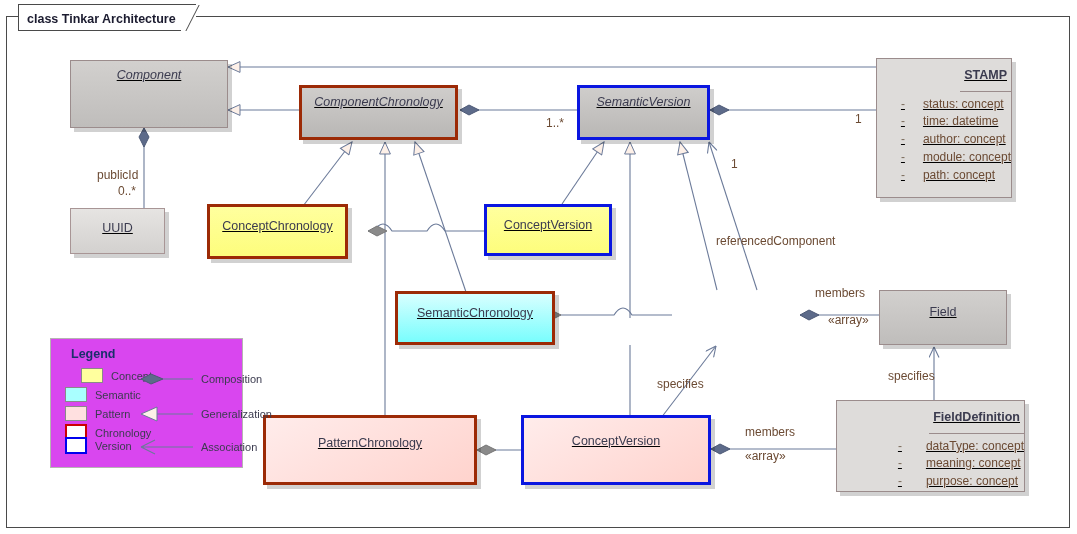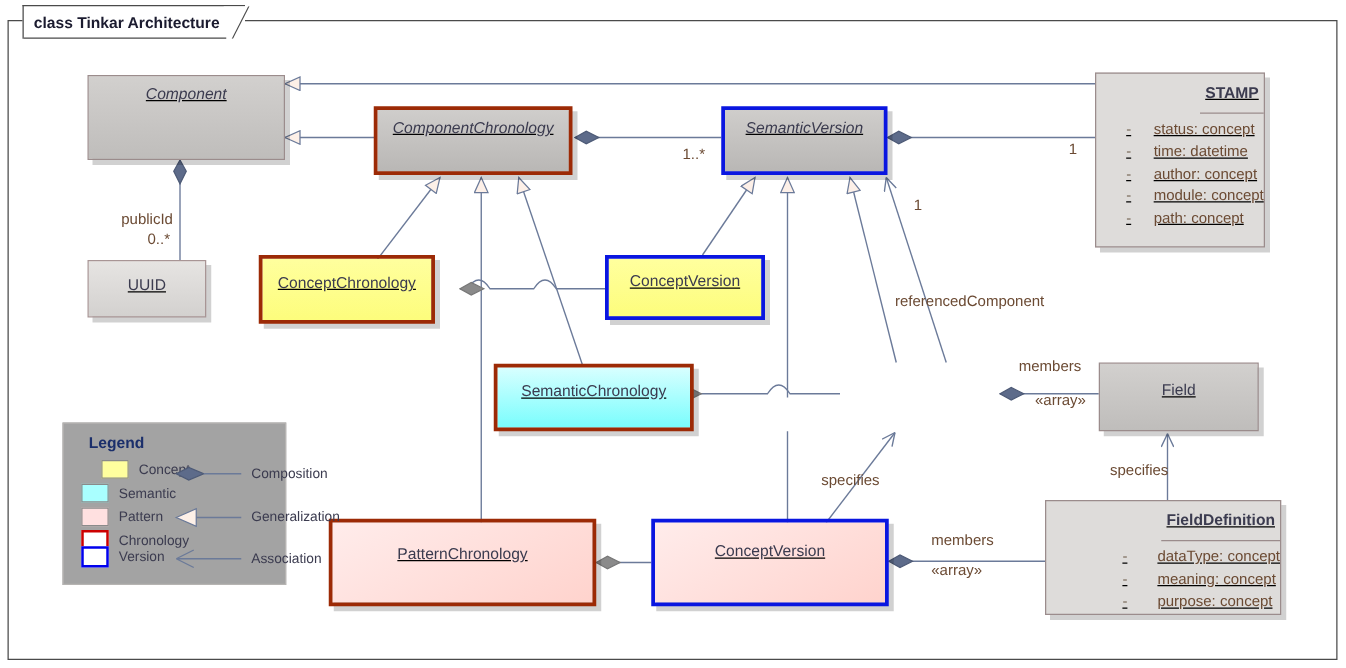--- a/index.html
+++ b/index.html
@@ -49,22 +49,22 @@
   .comp .hdr{padding:6px 4px 7px;text-align:center;border-bottom:1px solid #9b8c8c;}
   .comp .attrs{padding:4px 0 5px 0;}
   .attr{display:flex;font-size:12px;color:#6b4a33;line-height:1.48;padding:0 0 0 8px;}
   .attr .vis{width:22px;color:#7a6a5a;}
   .attr .txt{white-space:nowrap;}
 
   
   .lbl{position:absolute;font-size:12px;color:#6b4a33;white-space:nowrap;}
 
   
-  .legend{position:absolute;left:50px;top:338px;width:179px;height:130px;
-          background:#a3a3a3;border:1px solid #b6b4b2;box-sizing:border-box;}
+  .legend{position:absolute;left:50px;top:338px;width:193px;height:130px;
+          background:#d946ef;border:1px solid #b6b4b2;box-sizing:border-box;}
   .legend-title{position:absolute;left:20px;top:8px;font-size:12.5px;font-weight:bold;color:#1b2f6b;}
   .lg-row{position:absolute;left:14px;display:flex;align-items:center;}
   .sw{width:22px;height:15px;box-sizing:border-box;}
   .sw.plain{border:1px solid #8a8a8a;}
   .sw.thick-red{border:2px solid #cc0000;background:#ffffff;}
   .sw.thick-blue{border:2px solid #0000ee;background:#ffffff;}
   .lg-text{font-size:11px;color:#3b3b4f;margin-left:8px;}
   .lg-right{position:absolute;display:flex;align-items:center;}
   .lg-right .lg-text{margin-left:6px;}
 </style>

